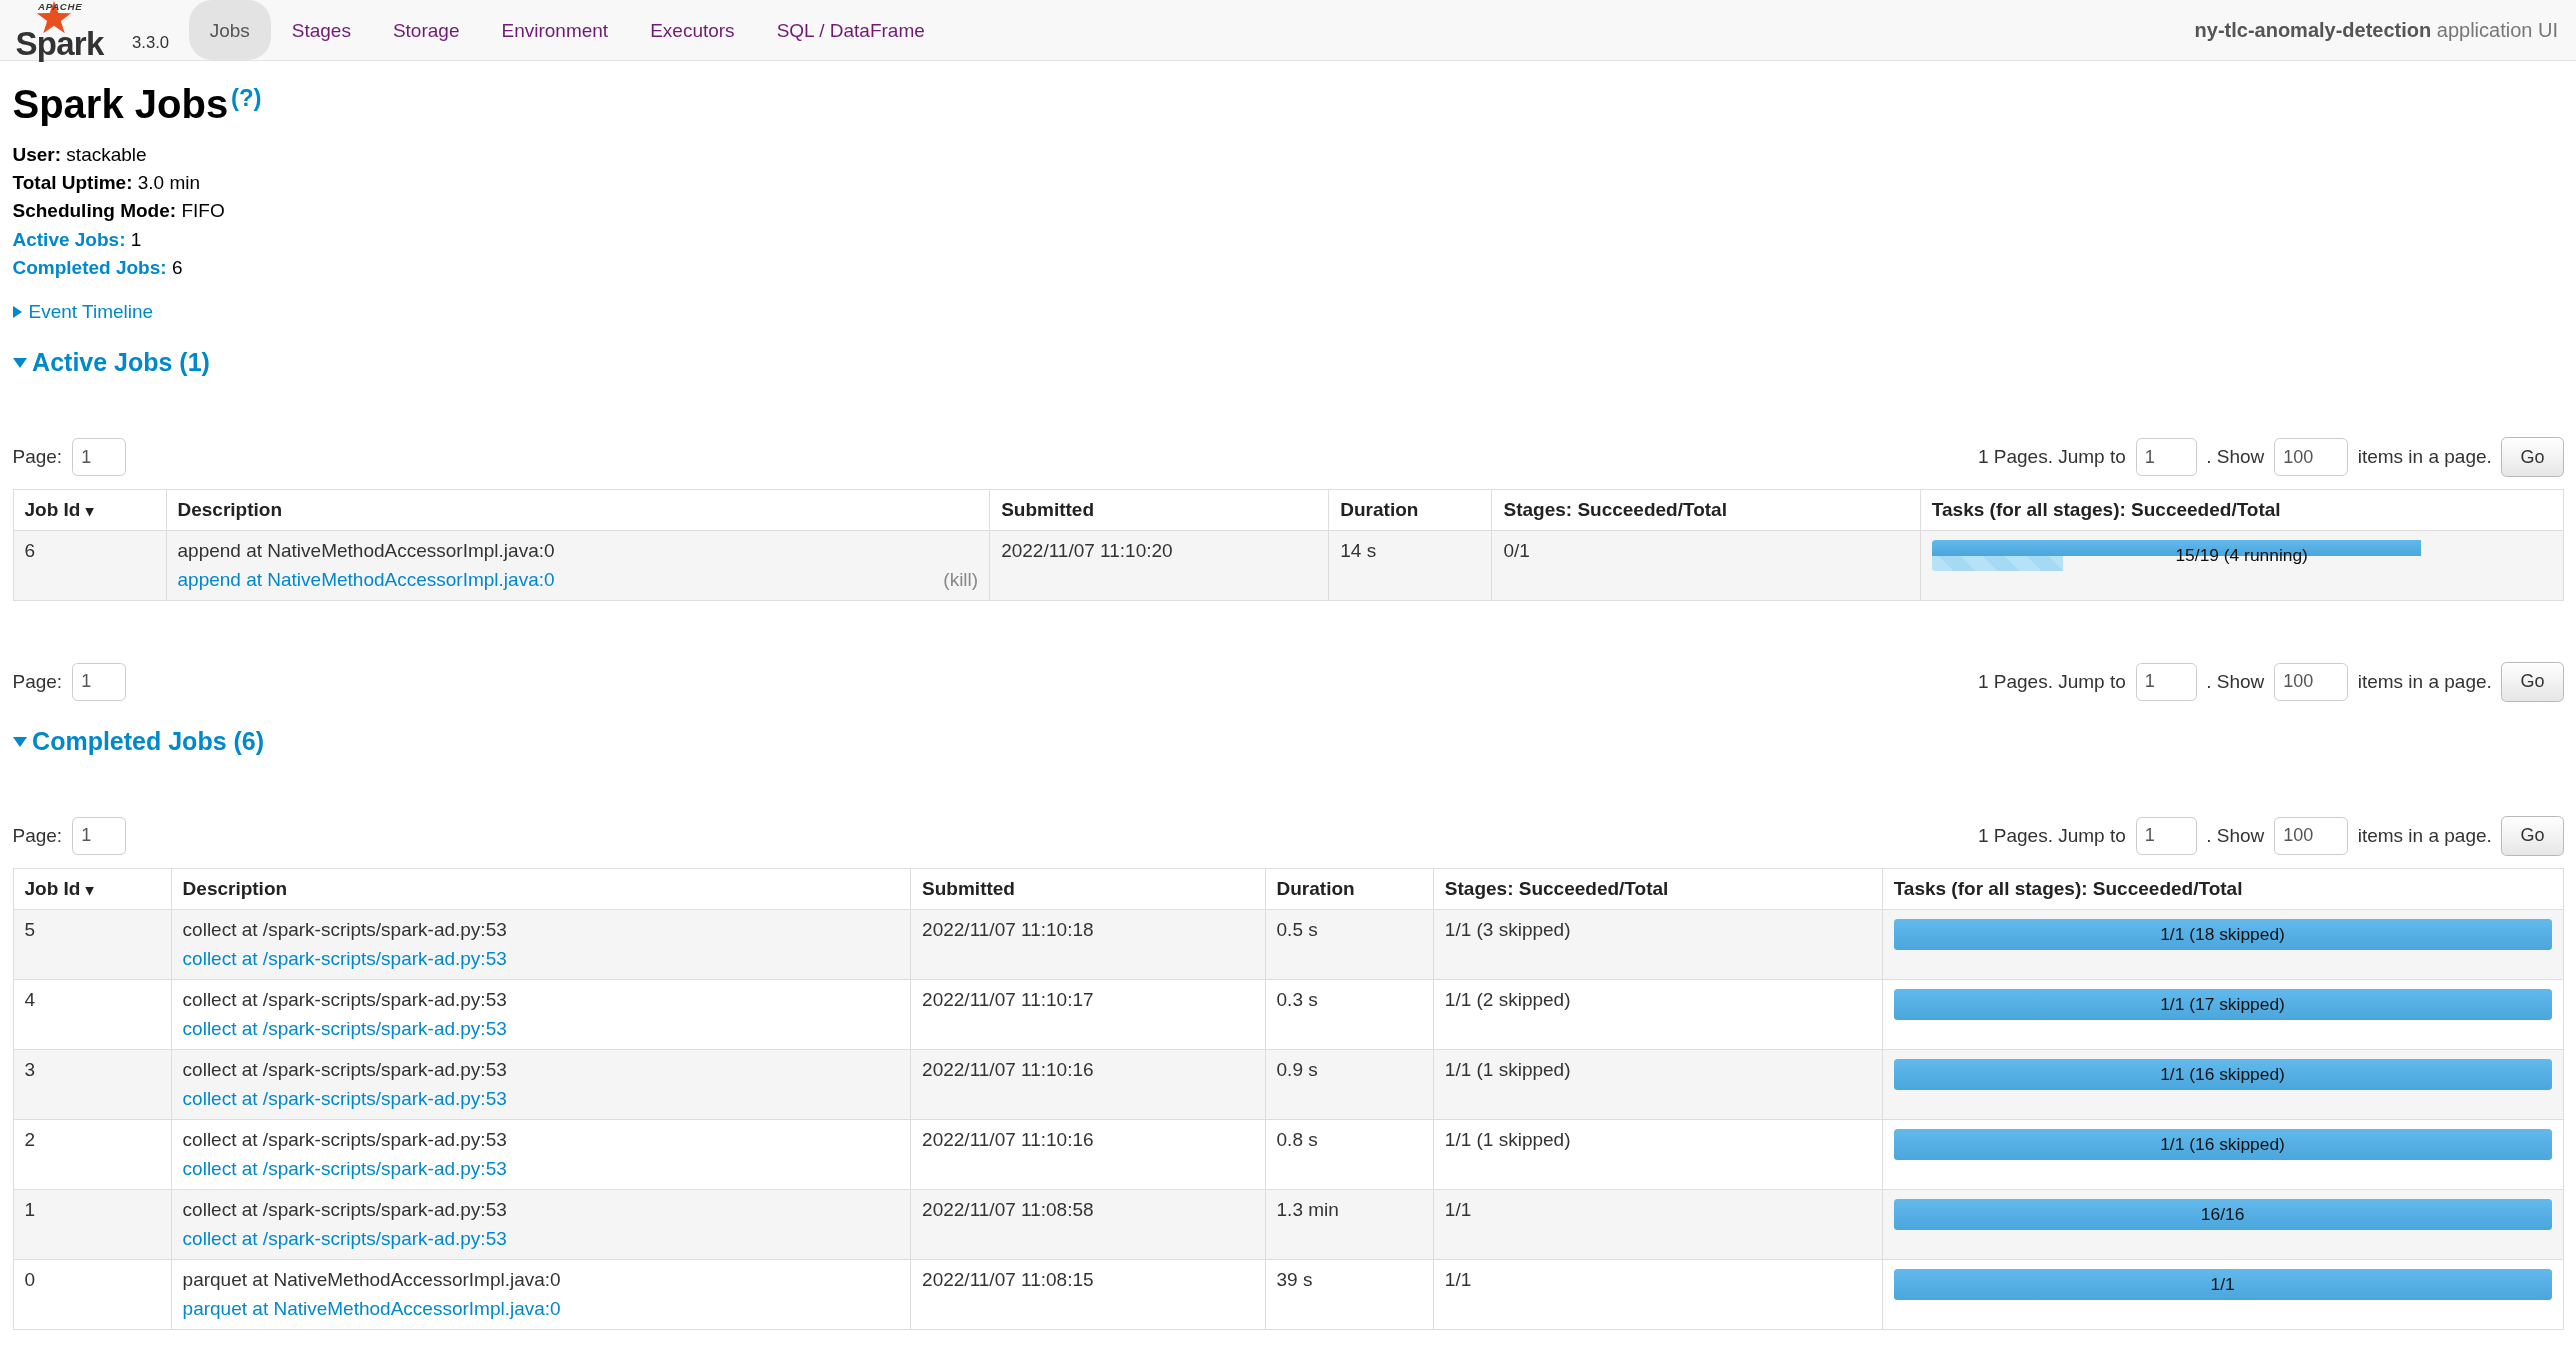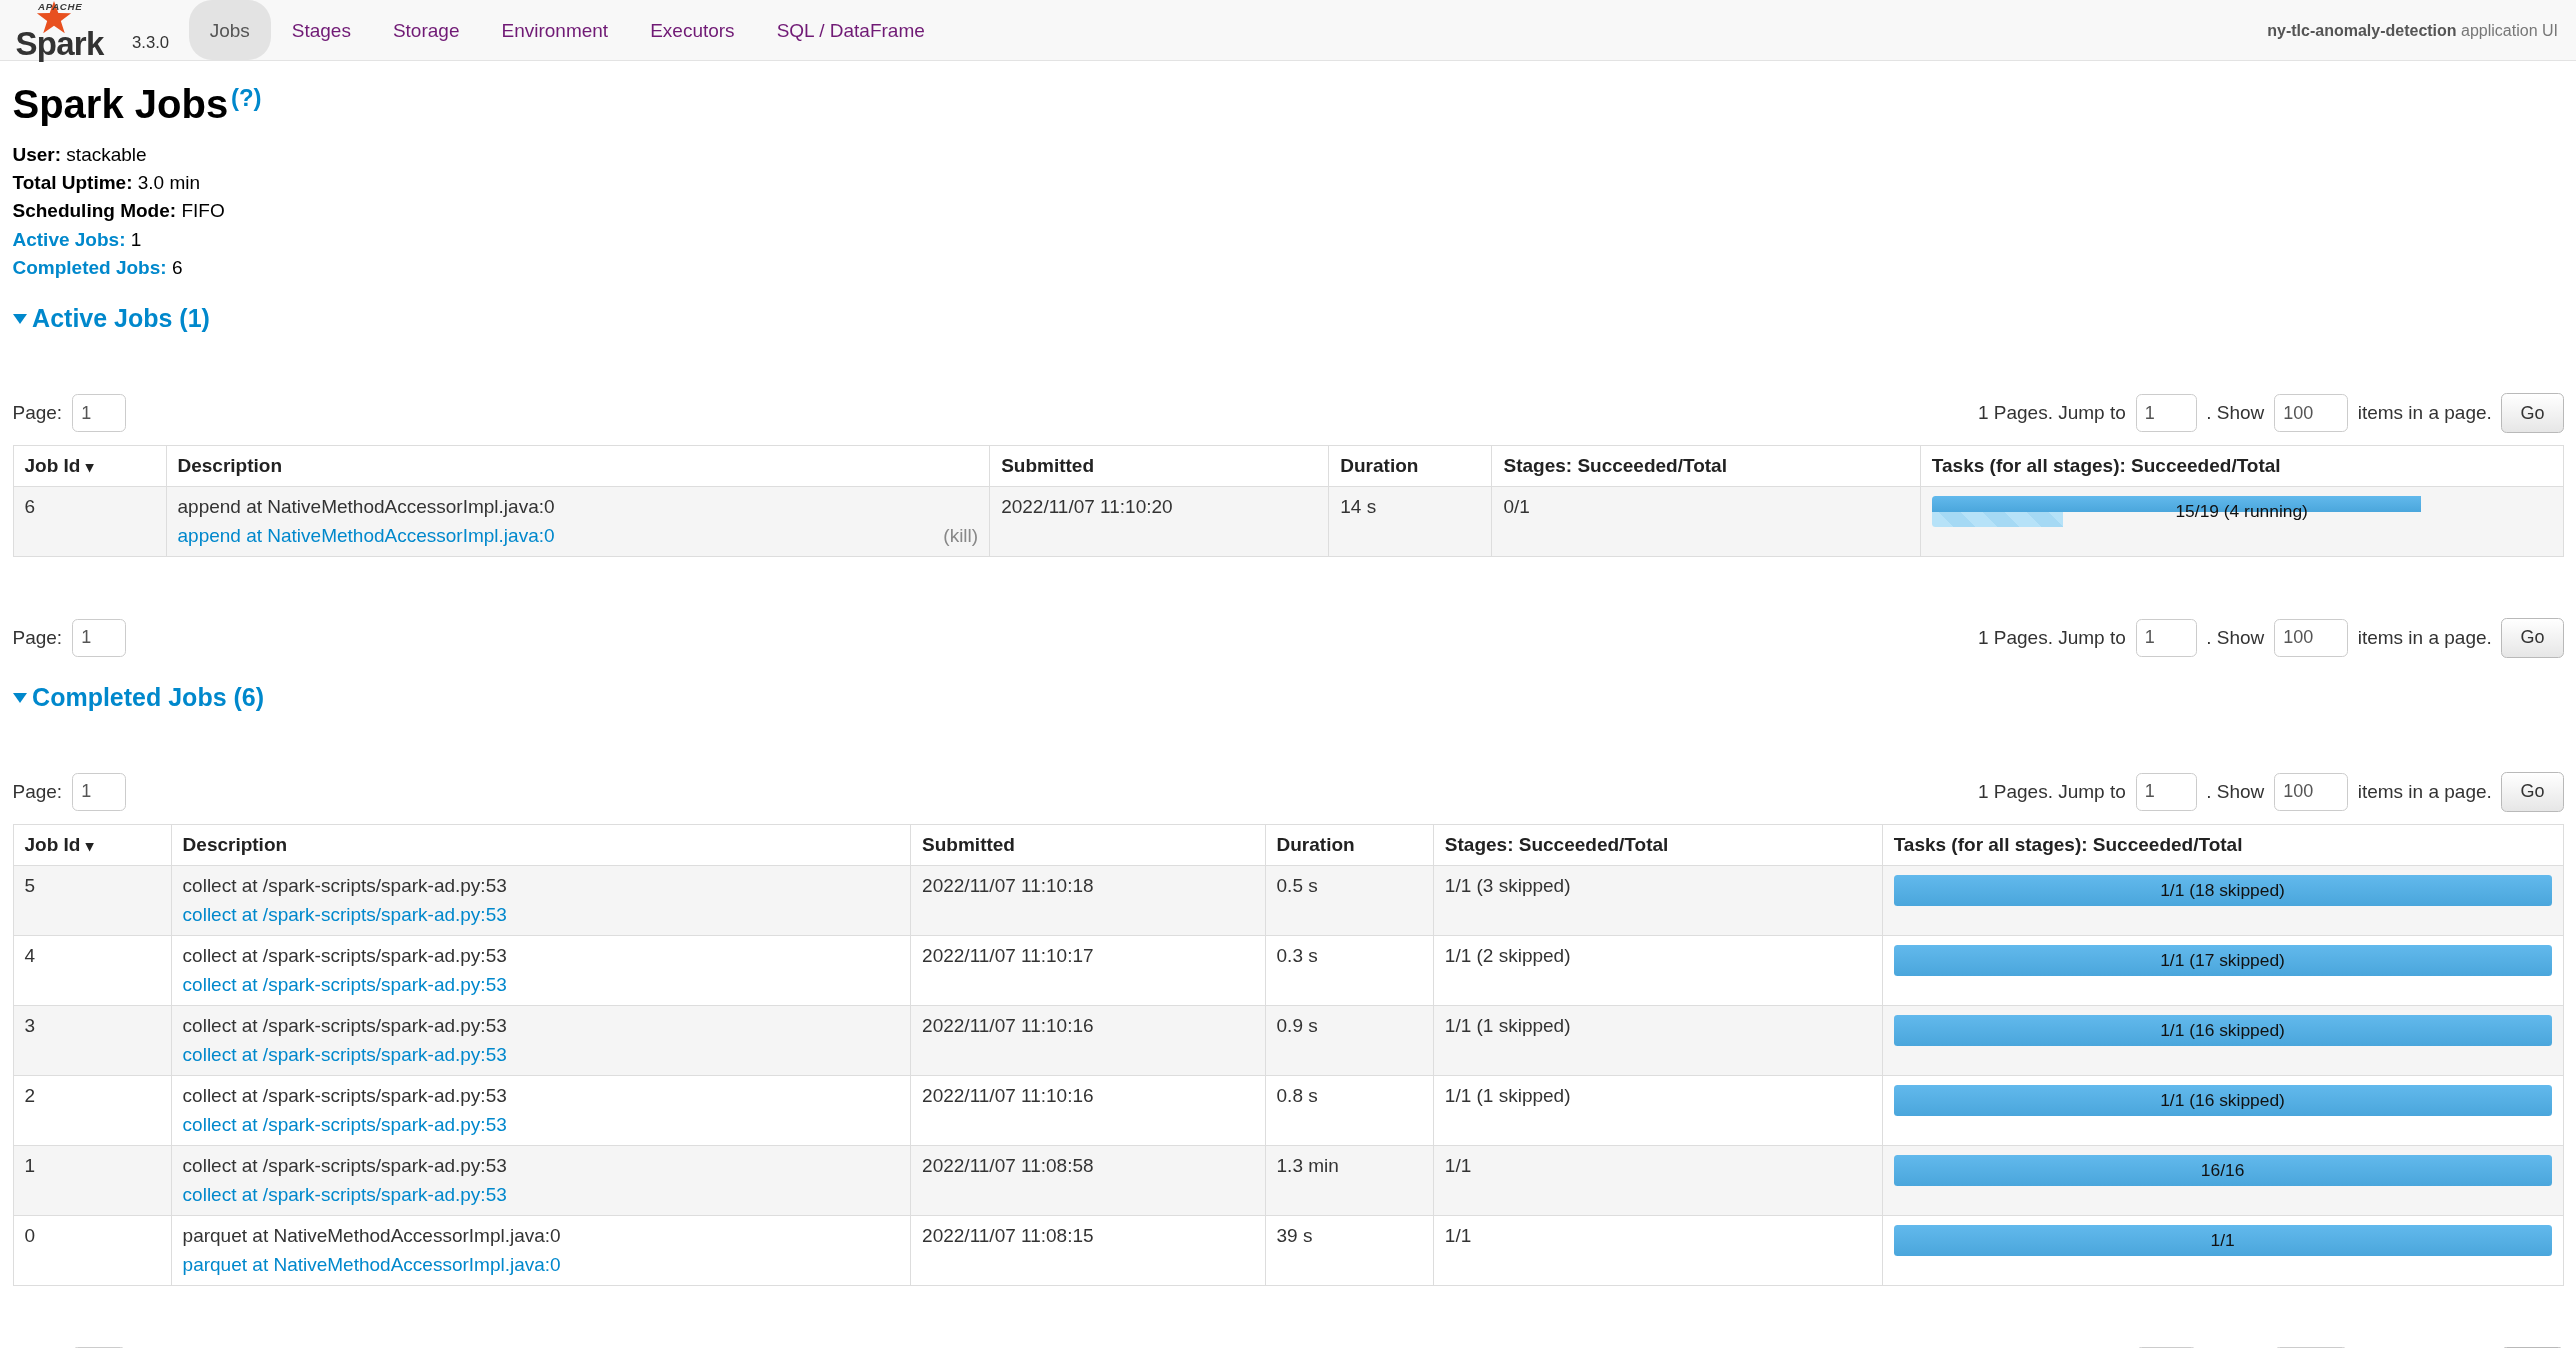--- a/index.html
+++ b/index.html
@@ -30,21 +30,21 @@
     position: absolute; bottom: 0px; left: 1.4px;
     font-size: 33px; font-weight: bold; color: #333; letter-spacing: -0.7px; line-height: 1;
   }
   .version { align-self: flex-end; font-size: 16.7px; color: #333; margin: 0 19.5px 7px 0; }
   .tabs { display: flex; list-style: none; margin: 0; padding: 0; }
   .tabs li {
     padding: 0 21px; line-height: 61px; font-size: 19px; color: #701a75;
     cursor: pointer; white-space: nowrap;
   }
   .tabs li.active { background: #e3e3e3; color: #555; border-radius: 23px; }
-  .app-id { margin-left: auto; line-height: 61px; padding-right: 18px; font-size: 16px; color: #777; white-space: nowrap; }
+  .app-id { margin-left: auto; line-height: 61px; padding-right: 18px; font-size: 20px; color: #777; white-space: nowrap; }
   .app-id b { color: #555; }
 
   
   .content { padding: 0 12.5px 28px; }
   h1.title { font-size: 40px; margin: 21px 0 16.7px; color: #000; font-weight: bold; }
   h1.title .help { color: #0088cc; font-size: 24px; font-weight: bold; position: relative; top: -12.5px; margin-left: 2.8px; cursor: pointer; }
   .summary { margin-bottom: 18px; }
   .summary > div { margin: 6.3px 0; font-size: 19px; color: #000; }
   .summary b { font-weight: bold; }
   a.bold-link { color: #0088cc; font-weight: bold; text-decoration: none; cursor: pointer; }
@@ -133,20 +133,23 @@
   <h1 class="title"><span>Spark Jobs</span><span class="help">(?)</span></h1>
 
   <div class="summary">
     <div><b>User:</b> <span>stackable</span></div>
     <div><b>Total Uptime:</b> <span>3.0 min</span></div>
     <div><b>Scheduling Mode:</b> <span>FIFO</span></div>
     <div><a class="bold-link">Active Jobs:</a> <span>1</span></div>
     <div><a class="bold-link">Completed Jobs:</a> <span>6</span></div>
   </div>
 
+  <div class="timeline">
+    <span class="tri-right"></span><a>Event Timeline</a>
+  </div>
 
   <h4 class="section"><span class="tri-down"></span><span>Active Jobs (1)</span></h4>
 
   <div class="pager">
     <div class="pager-left">
       <span>Page:</span>
       <input class="page-num" value="1" style="">
     </div>
     <div class="pager-right">
       <span>1 Pages. Jump to</span>

